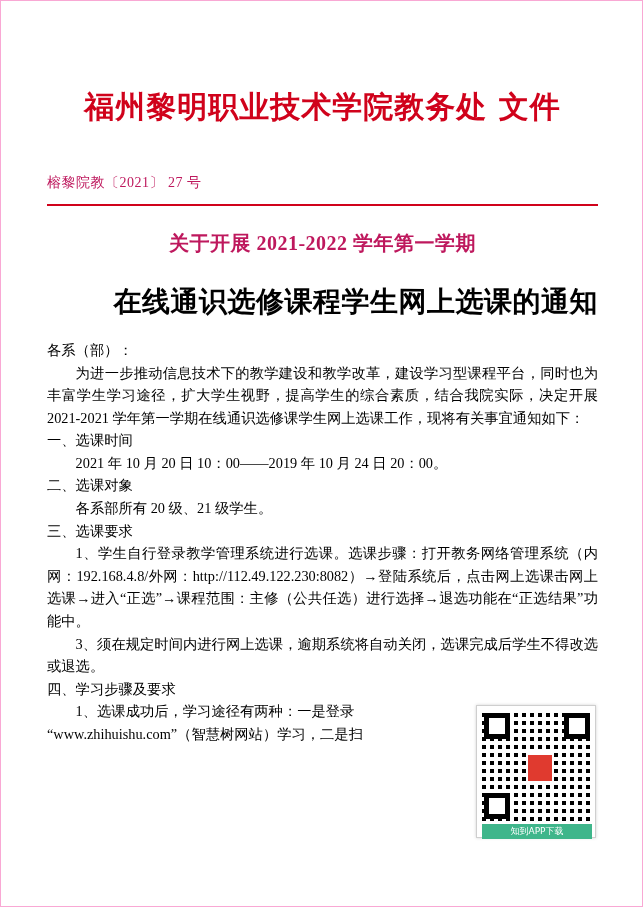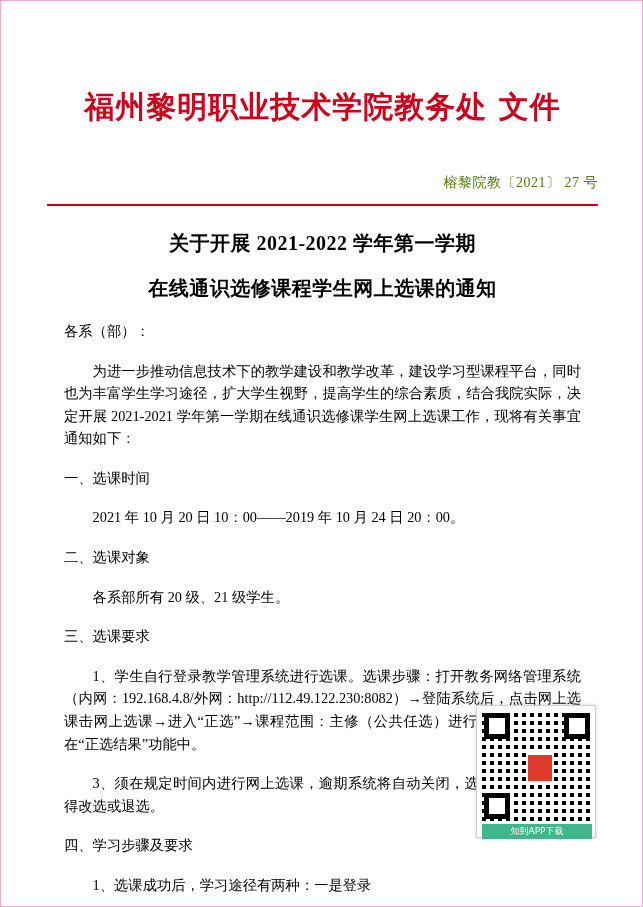--- a/index.html
+++ b/index.html
@@ -34,56 +34,56 @@
     text-align: center;
     color: #d0021b;
     font-family: "DejaVu Sans", "Liberation Sans", sans-serif;
     font-weight: bold;
     font-size: 30px;
     letter-spacing: 1px;
     white-space: nowrap;
   }
   .doc-number {
     margin-top: 46px;
-    text-align: right;
+    text-align: left;
     font-size: 14px;
-    color: #4d7c0f;
+    color: #be185d;
     letter-spacing: 0.5px;
   }
   .red-rule {
     margin-top: 12px;
     height: 2px;
     background: #d0021b;
     width: 100%;
   }
   .title-1 {
     margin-top: 24px;
     text-align: center;
     font-size: 20px;
     font-weight: bold;
-    color: #000000;
+    color: #be185d;
     letter-spacing: 0.5px;
   }
   .title-2 {
-    margin-top: 18px;
-    text-align: center;
-    font-size: 20px;
+    margin-top: 26px;
+    text-align: right;
+    font-size: 28px;
     font-weight: bold;
     color: #000;
     letter-spacing: 0.5px;
   }
   .content {
     margin-top: 18px;
     font-size: 14.3px;
     line-height: 1.58;
     color: #000;
     text-align: justify;
   }
   .content p {
-    margin: 17px;
+    margin: 0;
   }
   .p-indent {
     text-indent: 2em;
   }
   .p-noindent {
     text-indent: 0;
   }
   .p-sub {
     text-indent: 2em;
   }
@@ -172,20 +172,21 @@
       <p class="p-indent">为进一步推动信息技术下的教学建设和教学改革，建设学习型课程平台，同时也为丰富学生学习途径，扩大学生视野，提高学生的综合素质，结合我院实际，决定开展 2021-2021 学年第一学期在线通识选修课学生网上选课工作，现将有关事宜通知如下：</p>
       <p class="p-noindent">一、选课时间</p>
       <p class="p-sub">2021 年 10 月 20 日 10：00——2019 年 10 月 24 日 20：00。</p>
       <p class="p-noindent">二、选课对象</p>
       <p class="p-sub">各系部所有 20 级、21 级学生。</p>
       <p class="p-noindent">三、选课要求</p>
       <p class="p-sub">1、学生自行登录教学管理系统进行选课。选课步骤：打开教务网络管理系统（内网：192.168.4.8/外网：http://112.49.122.230:8082）→登陆系统后，点击网上选课击网上选课→进入“正选”→课程范围：主修（公共任选）进行选择→退选功能在“正选结果”功能中。</p>
       <p class="p-sub">3、须在规定时间内进行网上选课，逾期系统将自动关闭，选课完成后学生不得改选或退选。</p>
       <p class="p-noindent">四、学习步骤及要求</p>
       <p class="p-sub">1、选课成功后，学习途径有两种：一是登录</p>
+      <p class="p-noindent">“www.zhihuishu.com”（智慧树网站）学习，二是扫</p>
     </div>
   </div>
 
   <div class="qr-box">
     <div class="qr-code">
       <div class="qr-corner-bl"></div>
       <div class="qr-center"></div>
     </div>
     <div class="qr-caption">知到APP下载</div>
   </div>

